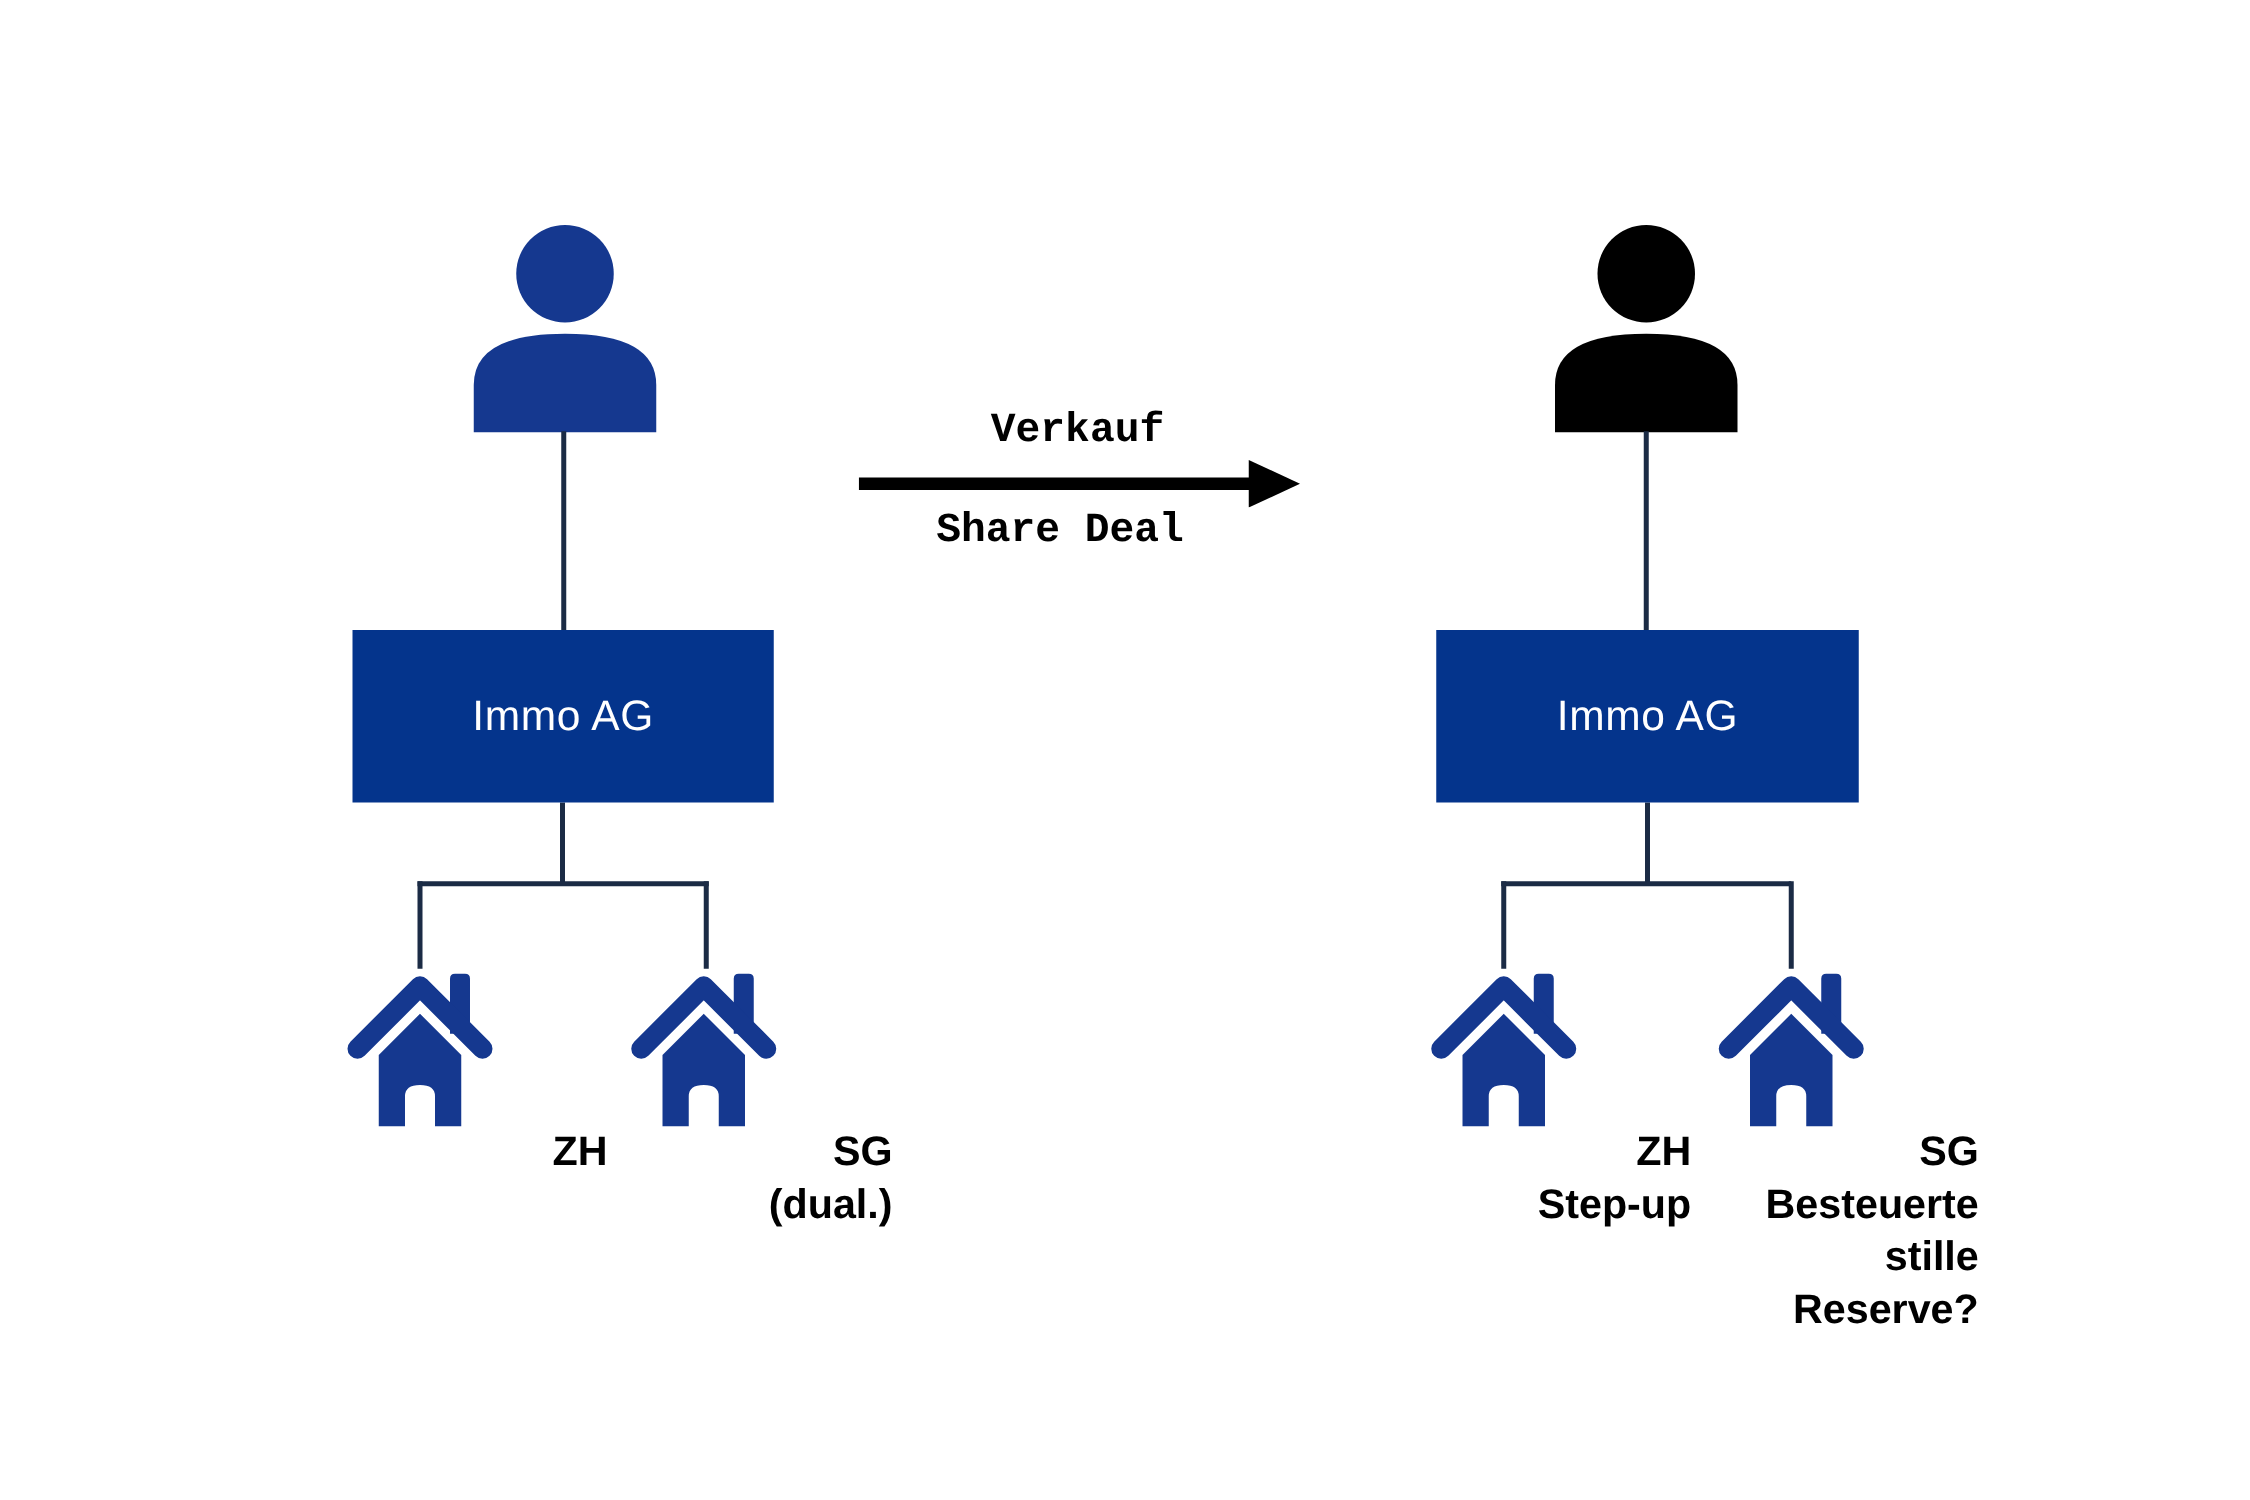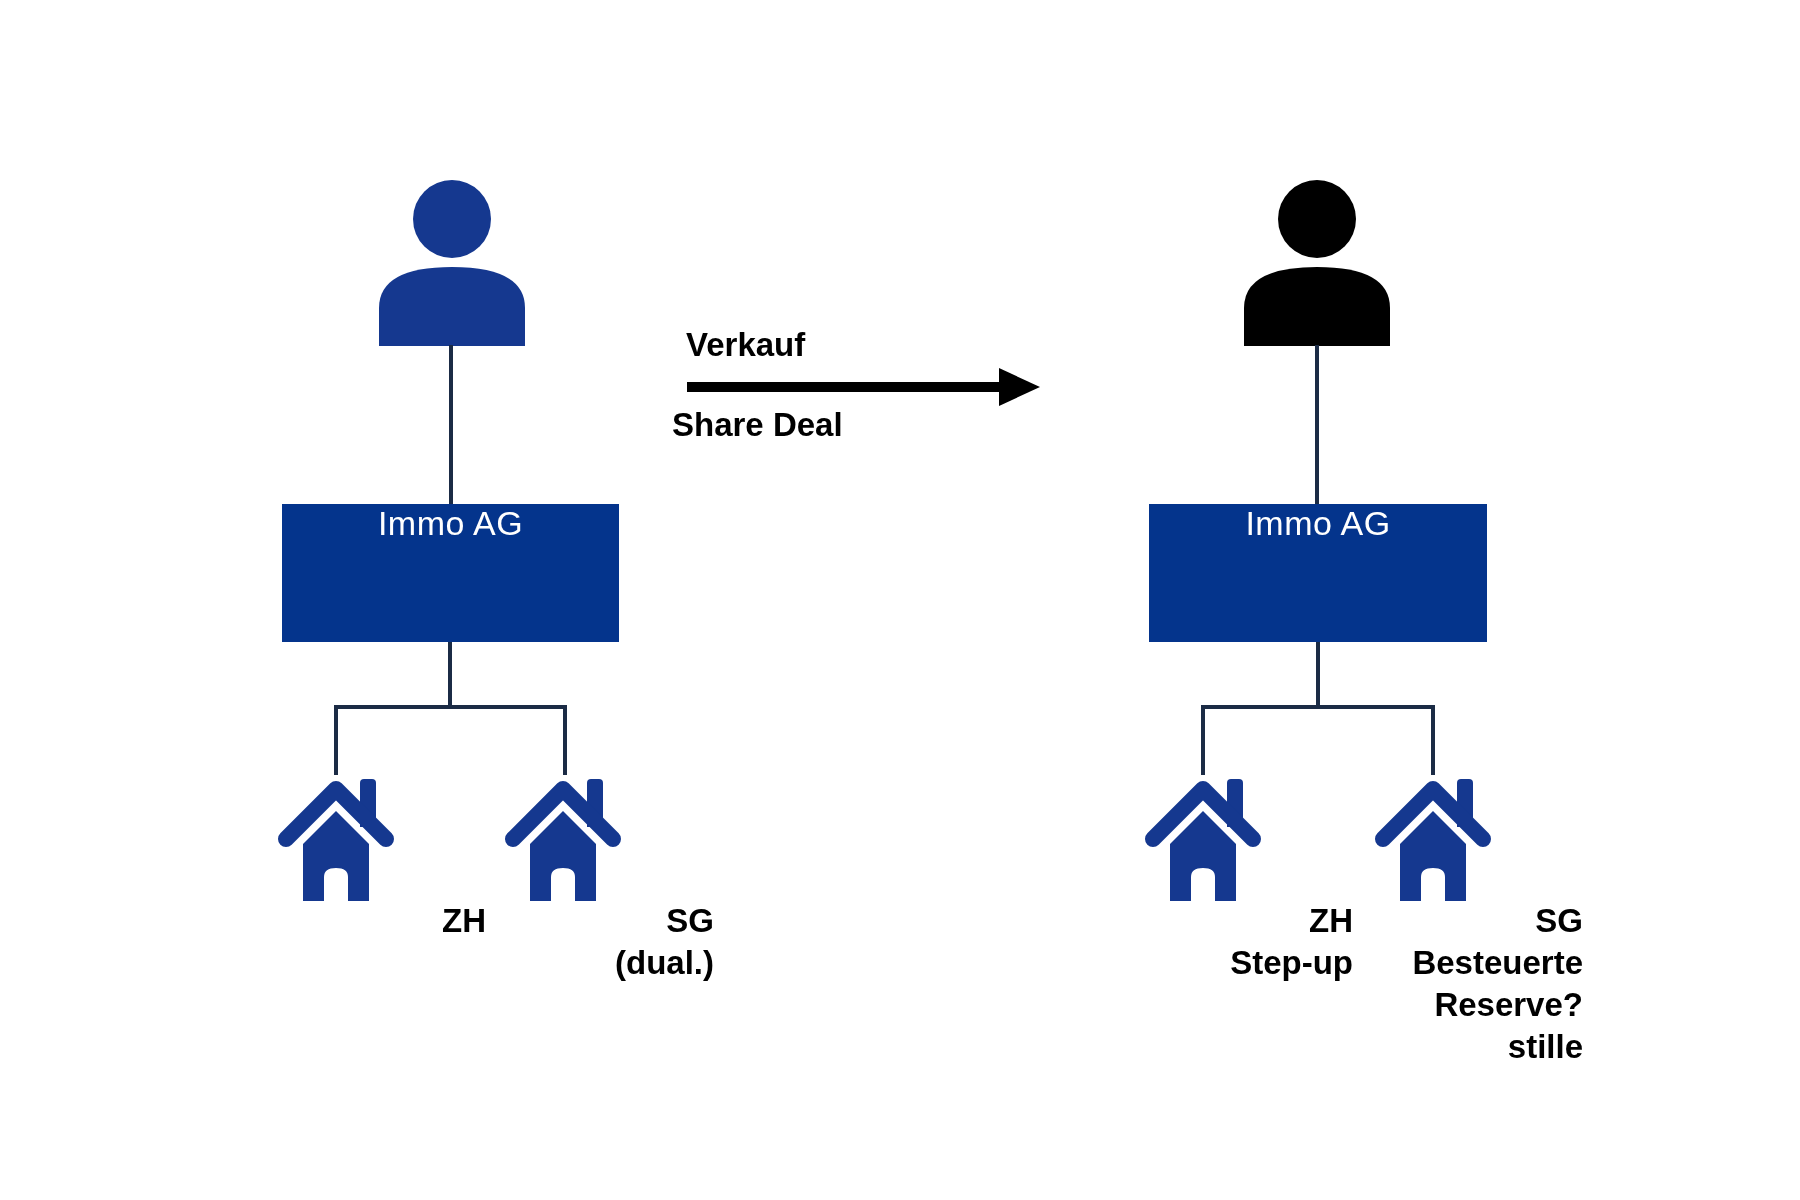--- a/index.html
+++ b/index.html
@@ -19,45 +19,46 @@
   .line {
     position: absolute;
     background: #1b2b45;
   }
   .company-box {
     position: absolute;
     width: 337px;
     height: 138px;
     background: #04348c;
     display: flex;
-    align-items: flex-start;
+    align-items: center;
     justify-content: center;
   }
   .company-label {
     color: #ffffff;
     font-size: 34px;
     font-weight: 400;
     letter-spacing: 0.5px;
   }
   .prop-label {
     position: absolute;
     width: 300px;
     text-align: right;
     color: #000000;
     font-size: 33px;
     font-weight: 700;
     line-height: 42px;
   }
   .mid-label {
     position: absolute;
     width: 352px;
-    text-align: left;
+    text-align: center;
     color: #000000;
     font-size: 33px;
     font-weight: 700;
+    font-family: Liberation Mono, monospace;
   }
   svg { display: block; }
 </style>
 </head>
 <body>
 
 <div id="canvas">
 
   <svg class="abs" style="left:377px; top:180px;" width="150" height="166" viewBox="0 0 150 166">
     <circle cx="75" cy="39" r="39" fill="#15388f"></circle>
@@ -130,17 +131,17 @@
     <path d="M 27 71 L 60 38 L 93 71 V 128 H 72 V 104 Q 72 95 60 95 Q 48 95 48 104 V 128 H 27 Z" fill="#15388f"></path>
   </svg>
 
   <div class="prop-label" style="left:1053px; top:900px;">
     <div>ZH</div>
     <div>Step-up</div>
   </div>
   <div class="prop-label" style="left:1283px; top:900px;">
     <div>SG</div>
     <div>Besteuerte</div>
+    <div>stille</div>
     <div>Reserve?</div>
-    <div>stille</div>
   </div>
 
 </div>
 
 </body></html>

